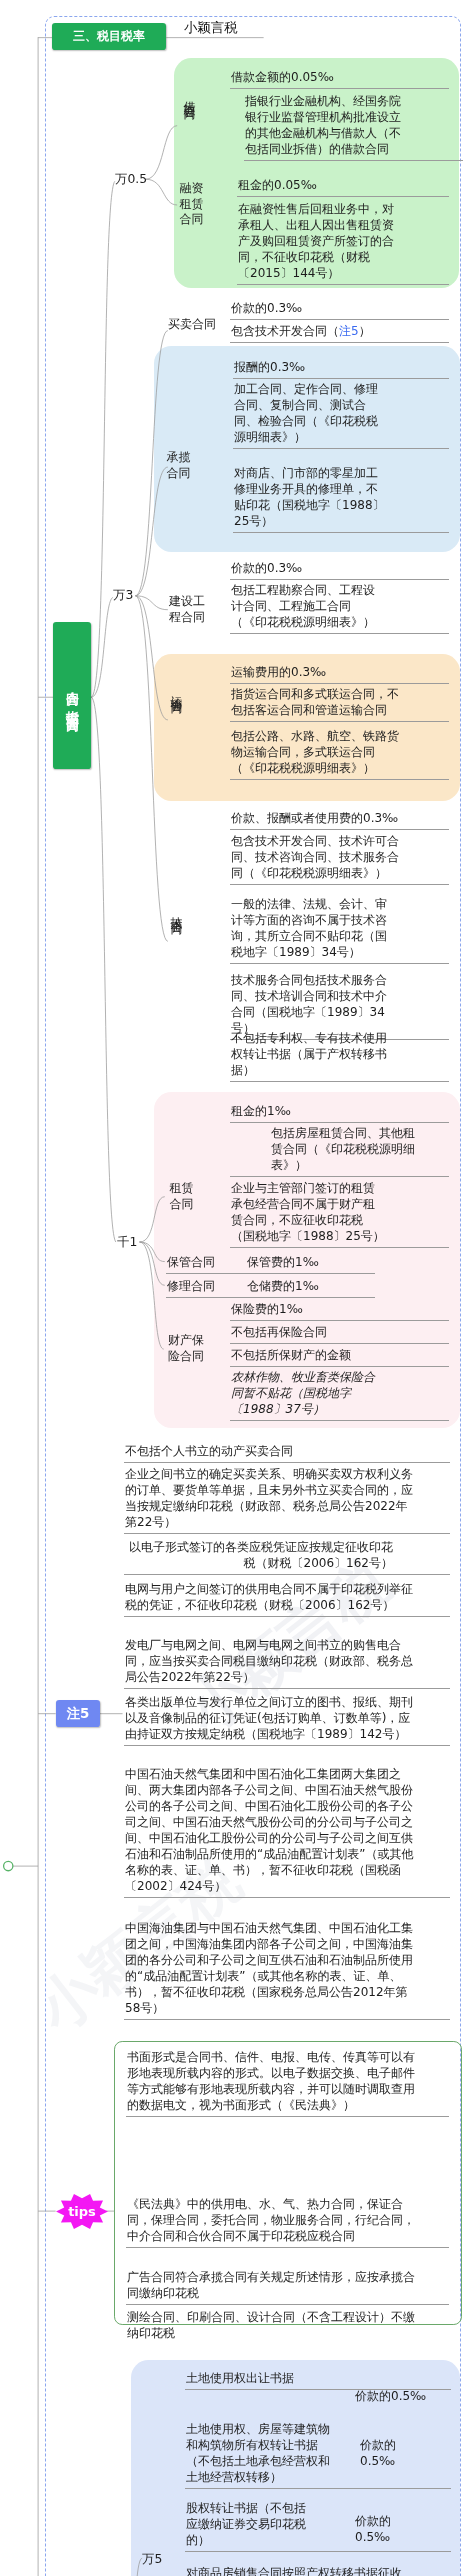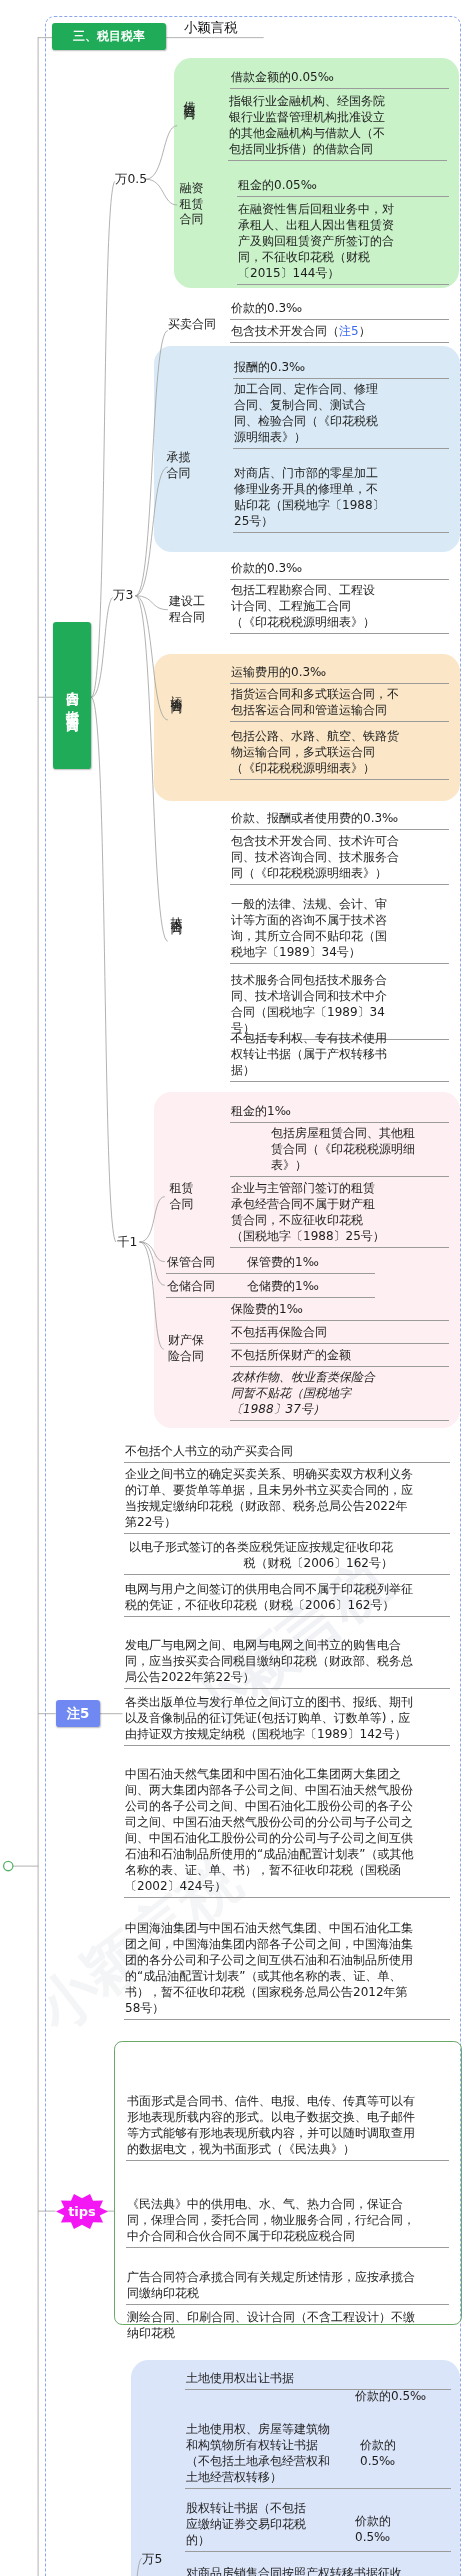--- a/index.html
+++ b/index.html
@@ -89,21 +89,21 @@
   <div class="abs z2" style="left:184px;top:18.5px;font-size:13.4px;color:#111;">小颖言税</div>
 
   <div class="gbox vtext z2" style="left:53px;top:622px;width:38px;height:147px;font-size:13px;">合同：指书面合同</div>
 
   <div class="blob" style="left:174px;top:58px;width:285px;height:230px;background:#c9f2c9;"></div>
   <div class="rate-label z2" style="left:115px;top:171px;">万0.5</div>
   <div class="label vtext z2" style="left:181px;top:92px;height:72px;font-size:12px;">借款合同</div>
   <div class="row z2" style="left:230px;top:69px;width:216px;">
       <span class="t">借款金额的0.05‰</span>
     </div>
-  <div class="row z2" style="left:228px;top:93px;width:216px;">
+  <div class="row z2" style="left:244px;top:93px;width:216px;">
       <span class="t" style="max-width:166px;">指银行业金融机构、经国务院银行业监督管理机构批准设立的其他金融机构与借款人（不包括同业拆借）的借款合同</span>
     </div>
   <div class="label z2" style="left:177px;top:181px;width:29px;text-align:center;">融资租赁合同</div>
   <div class="row z2" style="left:237px;top:177px;width:209px;">
       <span class="t">租金的0.05‰</span>
     </div>
   <div class="row z2" style="left:237px;top:201px;width:209px;">
       <span class="t" style="max-width:159px;">在融资性售后回租业务中，对承租人、出租人因出售租赁资产及购回租赁资产所签订的合同，不征收印花税（财税〔2015〕144号）</span>
     </div>
 
@@ -176,21 +176,21 @@
       <span class="t" style="max-width:155px;margin-left:40px;">包括房屋租赁合同、其他租赁合同（《印花税税源明细表》）</span>
     </div>
   <div class="row z2" style="left:230px;top:1180px;width:216px;">
       <span class="t" style="max-width:155px;">企业与主管部门签订的租赁承包经营合同不属于财产租赁合同，不应征收印花税（国税地字〔1988〕25号）</span>
     </div>
   <div class="row z2" style="left:166px;top:1254px;width:206px;display:flex;gap:32px;">
      <span>保管合同</span>
      <span>保管费的1‰</span>
     </div>
   <div class="row z2" style="left:166px;top:1278px;width:206px;display:flex;gap:32px;">
-     <span>仓储合同</span>
+     <span>修理合同</span>
      <span>仓储费的1‰</span>
     </div>
   <div class="label z2" style="left:164px;top:1333px;width:44px;text-align:center;">财产保险合同</div>
   <div class="row z2" style="left:230px;top:1301px;width:216px;">
       <span class="t">保险费的1‰</span>
     </div>
   <div class="row z2" style="left:230px;top:1324px;width:216px;">
       <span class="t">不包括再保险合同</span>
     </div>
   <div class="row z2" style="left:230px;top:1347px;width:216px;">
@@ -222,21 +222,21 @@
   <div class="row z2" style="left:124px;top:1766px;width:323px;">
       <span class="t" style="max-width:289px;">中国石油天然气集团和中国石油化工集团两大集团之间、两大集团内部各子公司之间、中国石油天然气股份公司的各子公司之间、中国石油化工股份公司的各子公司之间、中国石油天然气股份公司的分公司与子公司之间、中国石油化工股份公司的分公司与子公司之间互供石油和石油制品所使用的“成品油配置计划表”（或其他名称的表、证、单、书），暂不征收印花税（国税函〔2002〕424号）</span>
     </div>
   <div class="row z2" style="left:124px;top:1920px;width:323px;">
       <span class="t" style="max-width:289px;">中国海油集团与中国石油天然气集团、中国石油化工集团之间，中国海油集团内部各子公司之间，中国海油集团的各分公司和子公司之间互供石油和石油制品所使用的“成品油配置计划表”（或其他名称的表、证、单、书），暂不征收印花税（国家税务总局公告2012年第58号）</span>
     </div>
 
   <div class="container-tips" style="left:114px;top:2041px;width:346px;height:282px;"></div>
   <div class="star z2" style="left:56px;top:2193px;width:52px;height:37px;">tips</div>
   <div class="row z2" style="left:126px;top:2049px;width:320px;">
-      <span class="t" style="max-width:289px;margin-top:44px;">书面形式是合同书、信件、电报、电传、传真等可以有形地表现所载内容的形式。以电子数据交换、电子邮件等方式能够有形地表现所载内容，并可以随时调取查用的数据电文，视为书面形式（《民法典》）</span>
+      <span class="t" style="max-width:289px;">书面形式是合同书、信件、电报、电传、传真等可以有形地表现所载内容的形式。以电子数据交换、电子邮件等方式能够有形地表现所载内容，并可以随时调取查用的数据电文，视为书面形式（《民法典》）</span>
     </div>
   <div class="row z2" style="left:126px;top:2196px;width:320px;">
       <span class="t" style="max-width:289px;">《民法典》中的供用电、水、气、热力合同，保证合同，保理合同，委托合同，物业服务合同，行纪合同，中介合同和合伙合同不属于印花税应税合同</span>
     </div>
   <div class="row z2" style="left:126px;top:2269px;width:320px;">
       <span class="t" style="max-width:289px;">广告合同符合承揽合同有关规定所述情形，应按承揽合同缴纳印花税</span>
     </div>
   <div class="row norule z2" style="left:126px;top:2309px;width:320px;">
       <span class="t" style="max-width:289px;">测绘合同、印刷合同、设计合同（不含工程设计）不缴纳印花税</span>
     </div>

